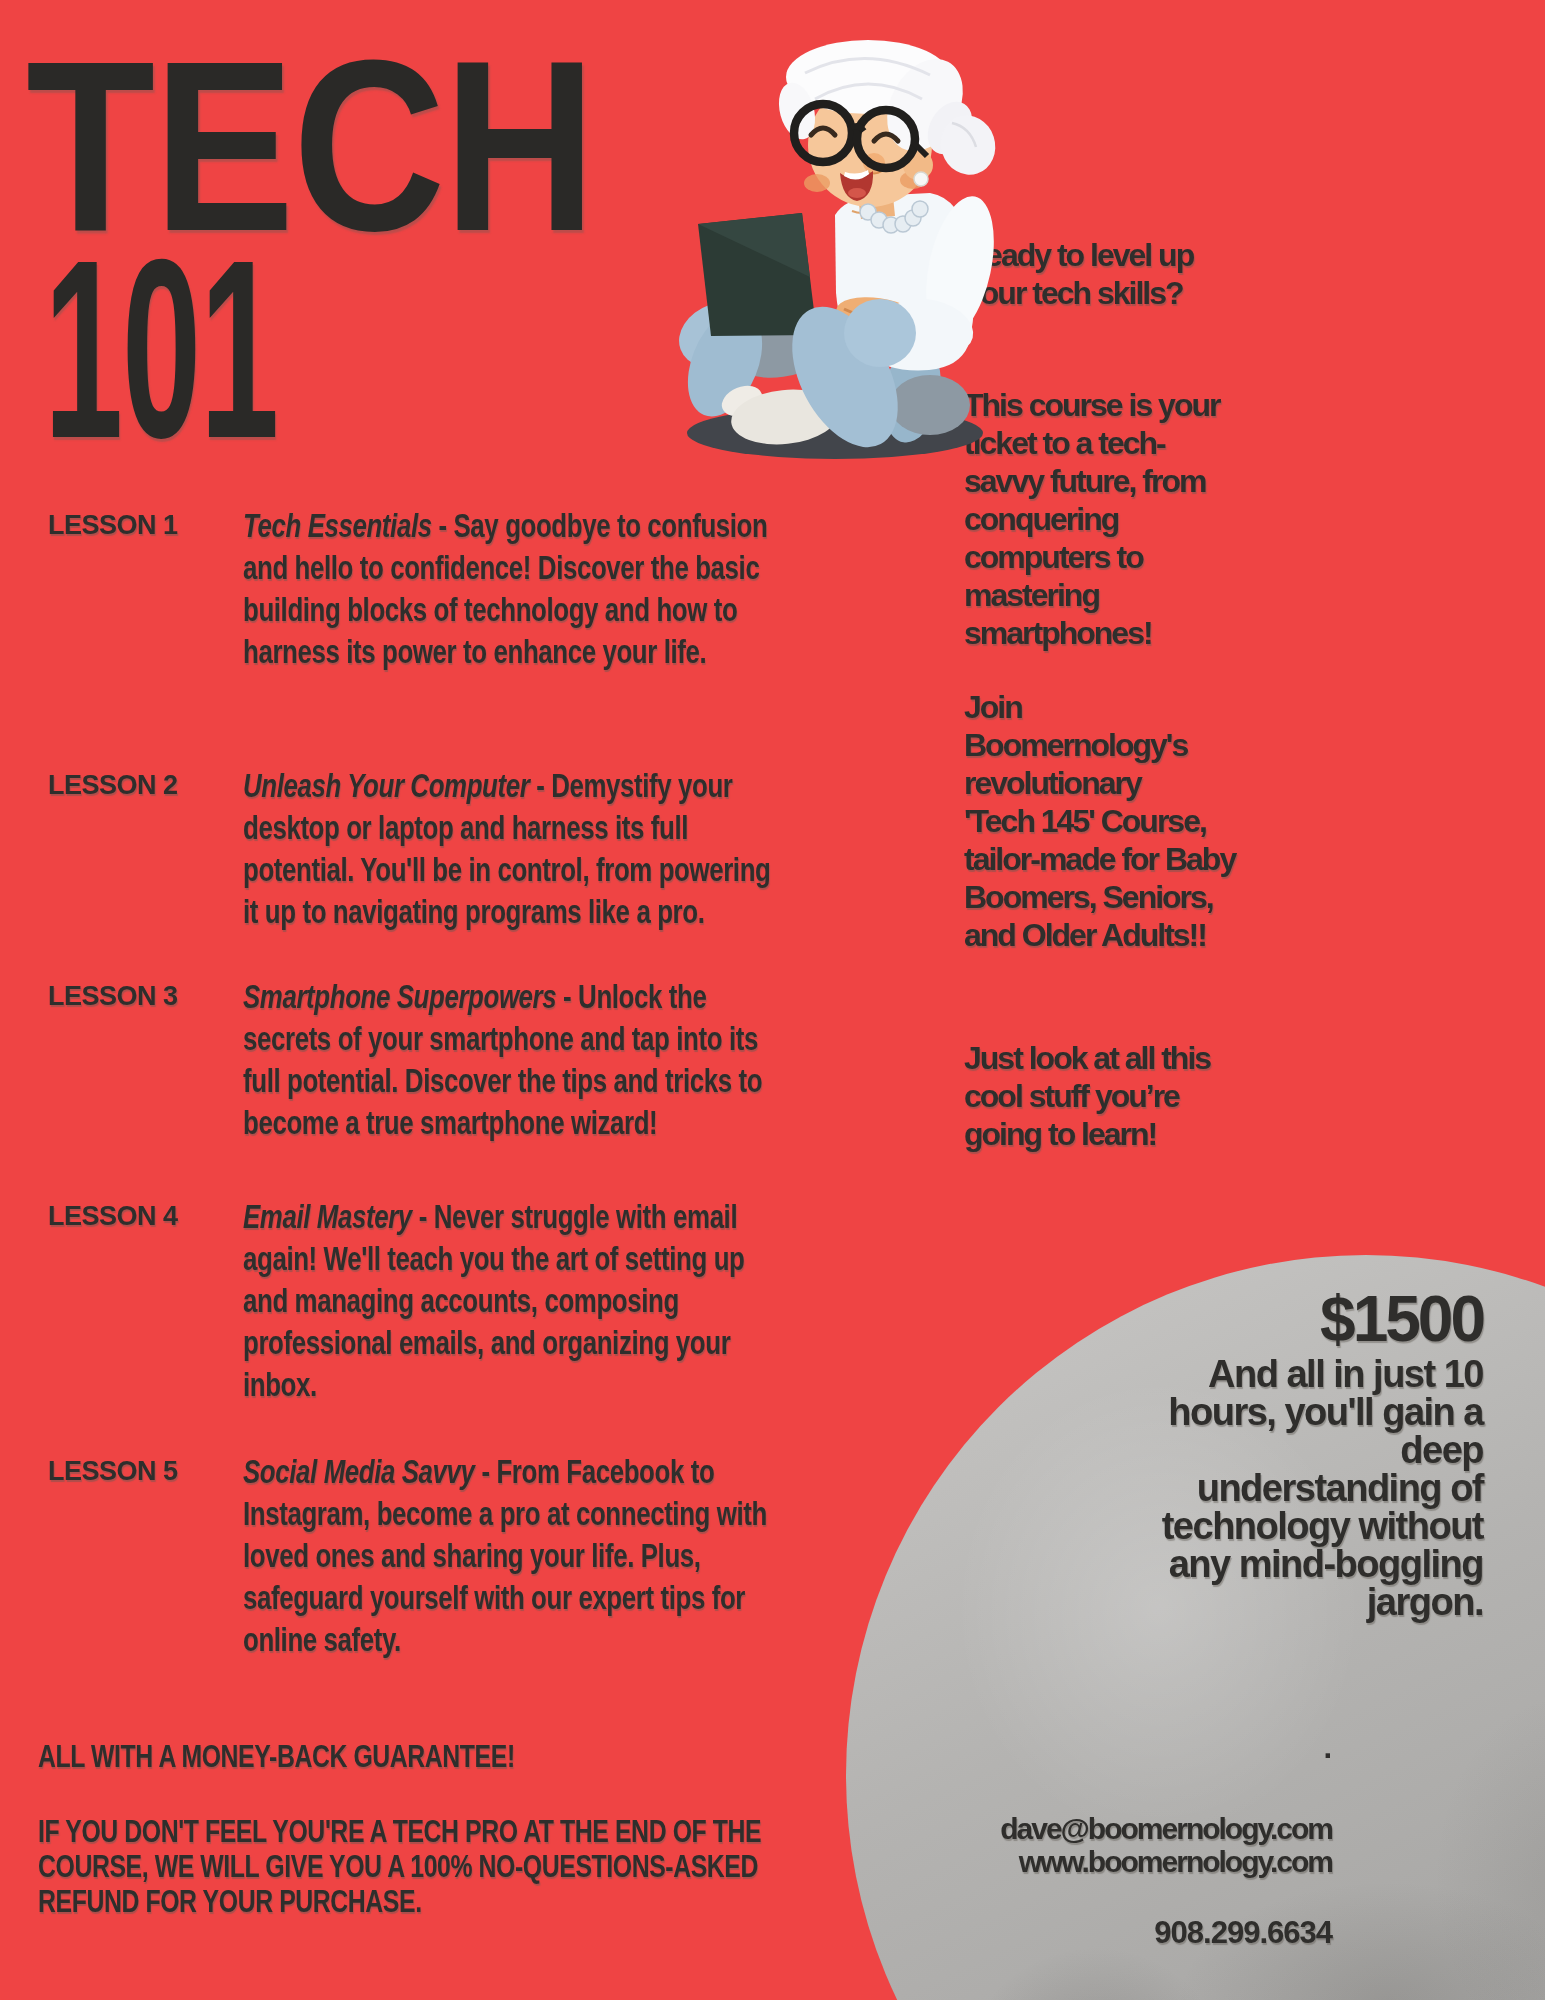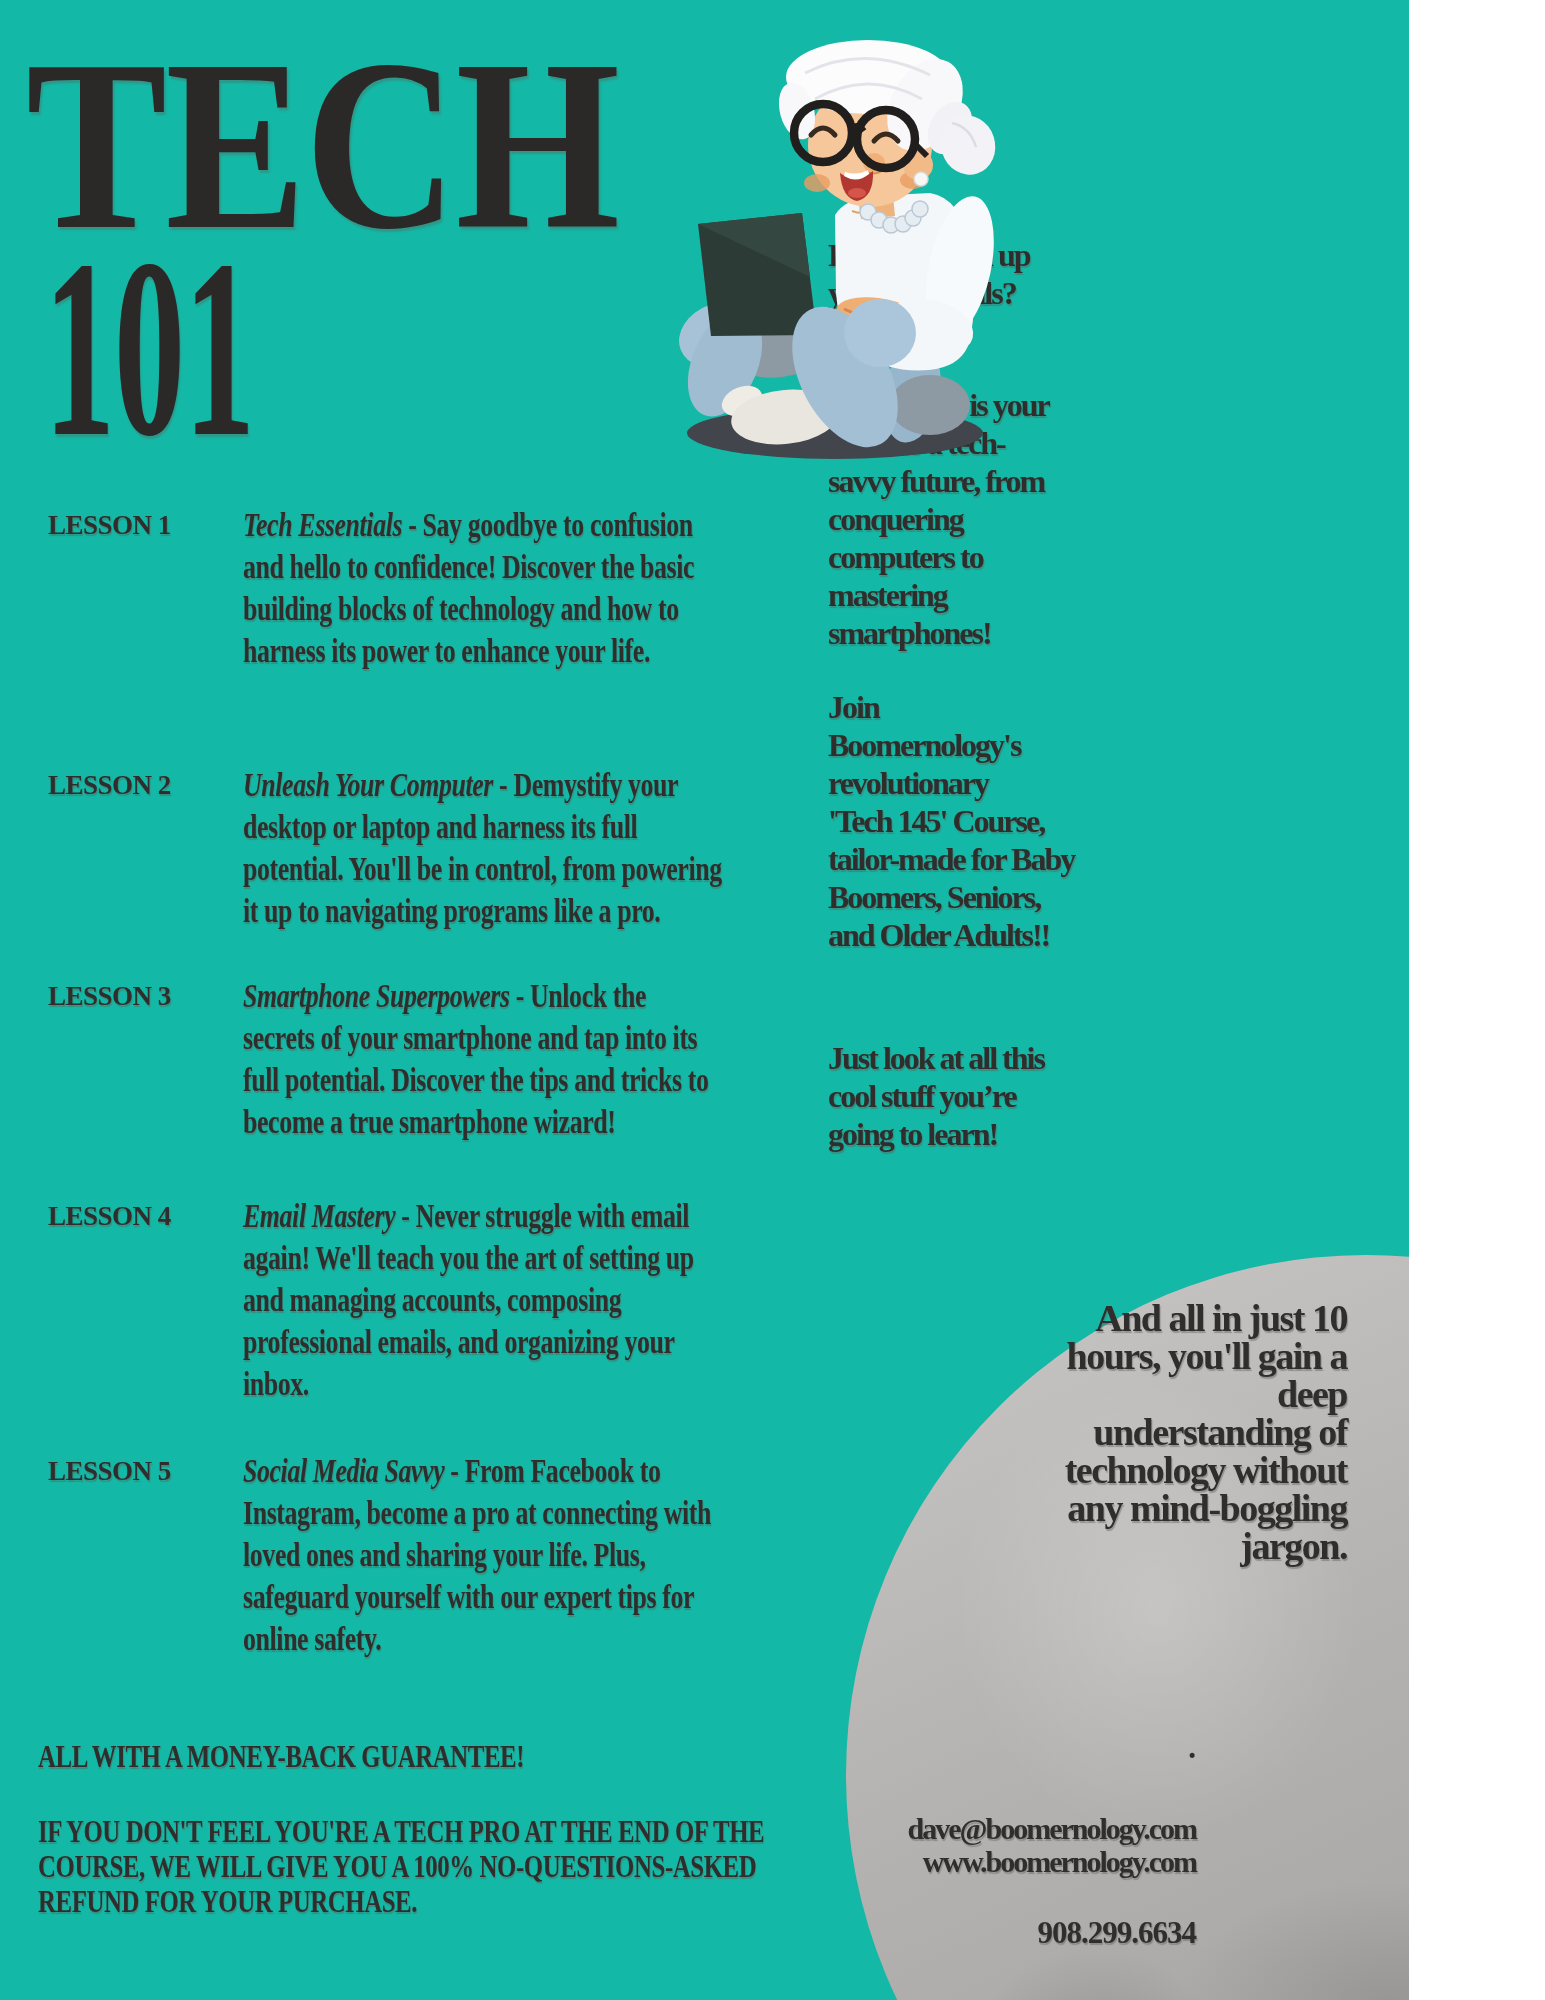--- a/index.html
+++ b/index.html
@@ -1,19 +1,19 @@
 <!DOCTYPE html>
 <html><head>
 <meta charset="utf-8">
 <style>
   html,body { margin:0; padding:0; }
   .page {
-    position:relative; width:1409px; height:2000px; overflow:hidden;
-    background:#14b8a6; color:#2f2e2c;
-    font-family:Liberation Serif, serif;
+    position:relative; width:1545px; height:2000px; overflow:hidden;
+    background:#ef4444; color:#2f2e2c;
+    font-family:Liberation Sans, sans-serif;
   }
   .ts { text-shadow: 1px 2px 1px rgba(95,92,85,0.45); }
 
   
   .gray-circle {
     position:absolute; left:846px; top:1255px; width:1040px; height:1040px;
     border-radius:50%;
     background:
       radial-gradient(closest-side at 30% 34%, rgba(255,255,255,0.20), rgba(255,255,255,0) 65%),
       radial-gradient(closest-side at 24% 78%, rgba(58,56,53,0.20), rgba(58,56,53,0) 52%),
@@ -225,20 +225,21 @@
   <div class="lesson" id="lesson5">
     <div class="lesson-label ts">LESSON 5</div>
     <div class="lesson-desc ts"><span class="lesson-title-italic">Social Media Savvy</span><span> - From Facebook to
 Instagram, become a pro at connecting with
 loved ones and sharing your life. Plus,
 safeguard yourself with our expert tips for
 online safety.</span></div>
   </div>
 
   <div class="price-block">
+    <div class="price-amount ts">$1500</div>
     <div class="price-details ts">And all in just 10
 hours, you'll gain a
 deep
 understanding of
 technology without
 any mind-boggling
 jargon.</div>
   </div>
   <div class="lone-dot">.</div>
 

